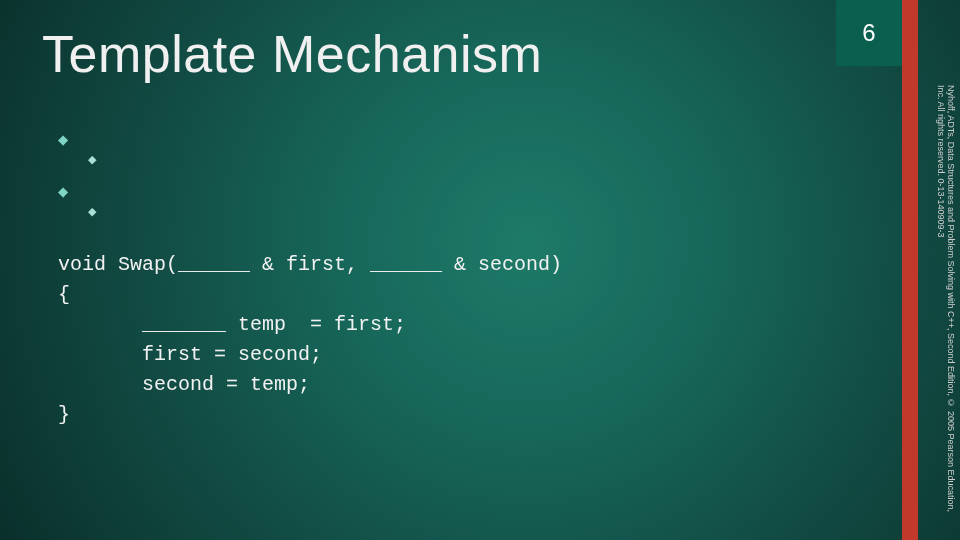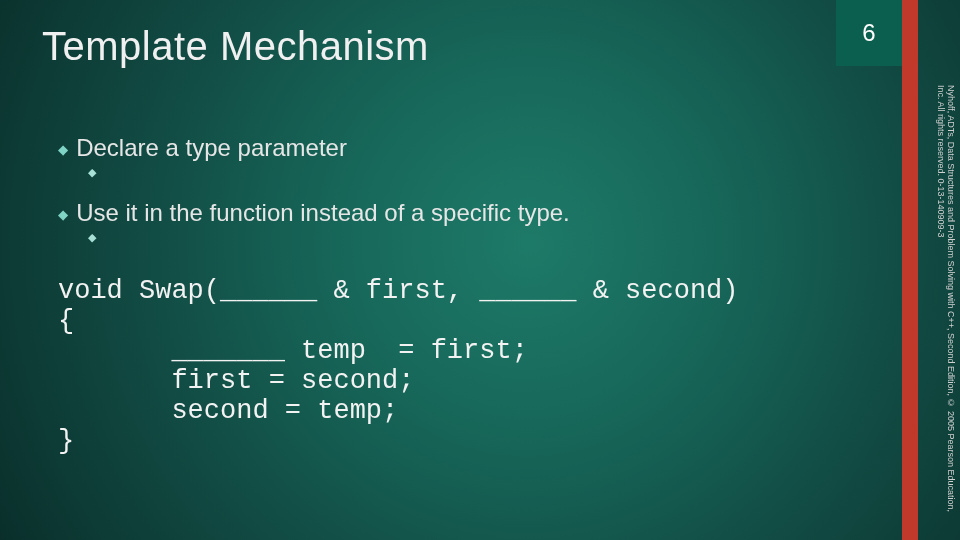--- a/index.html
+++ b/index.html
@@ -19,21 +19,21 @@
       #17685a 30%,
       #124e46 60%,
       #0d3b35 85%,
       #0a2f2b 100%);
     color: #e8e8e8;
   }
   .title {
     position: absolute;
     top: 24px;
     left: 42px;
-    font-size: 40px;
+    font-size: 52px;
     font-weight: 400;
     color: #f0f0f0;
     letter-spacing: 0.5px;
   }
   .page-badge {
     position: absolute;
     top: 0;
     right: 58px;
     width: 66px;
     height: 66px;
@@ -91,21 +91,21 @@
   .bullet {
     display: inline-block;
     font-size: 0.55em;
     position: relative;
     top: -2px;
   }
   .b1 .bullet { color: #7fd4c6; }
   .b2 .bullet { color: #a8e0d6; }
   .code {
     font-family: "Courier New", Courier, monospace;
-    font-size: 27px;
+    font-size: 20px;
     line-height: 30px;
     white-space: pre;
     color: #f2f2f2;
     margin-top: 30px;
   }
 </style>
 </head>
 <body>
 
 <div class="slide">
@@ -117,29 +117,27 @@
   </div>
 
   <div class="title">Template Mechanism</div>
 
   <div class="copyright">Nyhoff, ADTs, Data Structures and Problem Solving with C++, Second Edition, © 2005 Pearson Education, Inc. All rights reserved. 0-13-140909-3</div>
 
   <div class="content">
 
     <div class="b1">
       <span class="bullet">◆</span>
-      <span>Declare a type parameter</span>
     </div>
     <div class="b2">
       <span class="bullet">◆</span>
     </div>
 
     <div class="b1">
       <span class="bullet">◆</span>
-      <span>Use it in the function instead of a specific type.</span>
     </div>
     <div class="b2">
       <span class="bullet">◆</span>
     </div>
 
     <div class="code"><span>void Swap(______ &amp; first, ______ &amp; second)</span>
 <span>{</span>
 <span>       _______ temp  = first;</span>
 <span>       first = second;</span>
 <span>       second = temp;</span>

